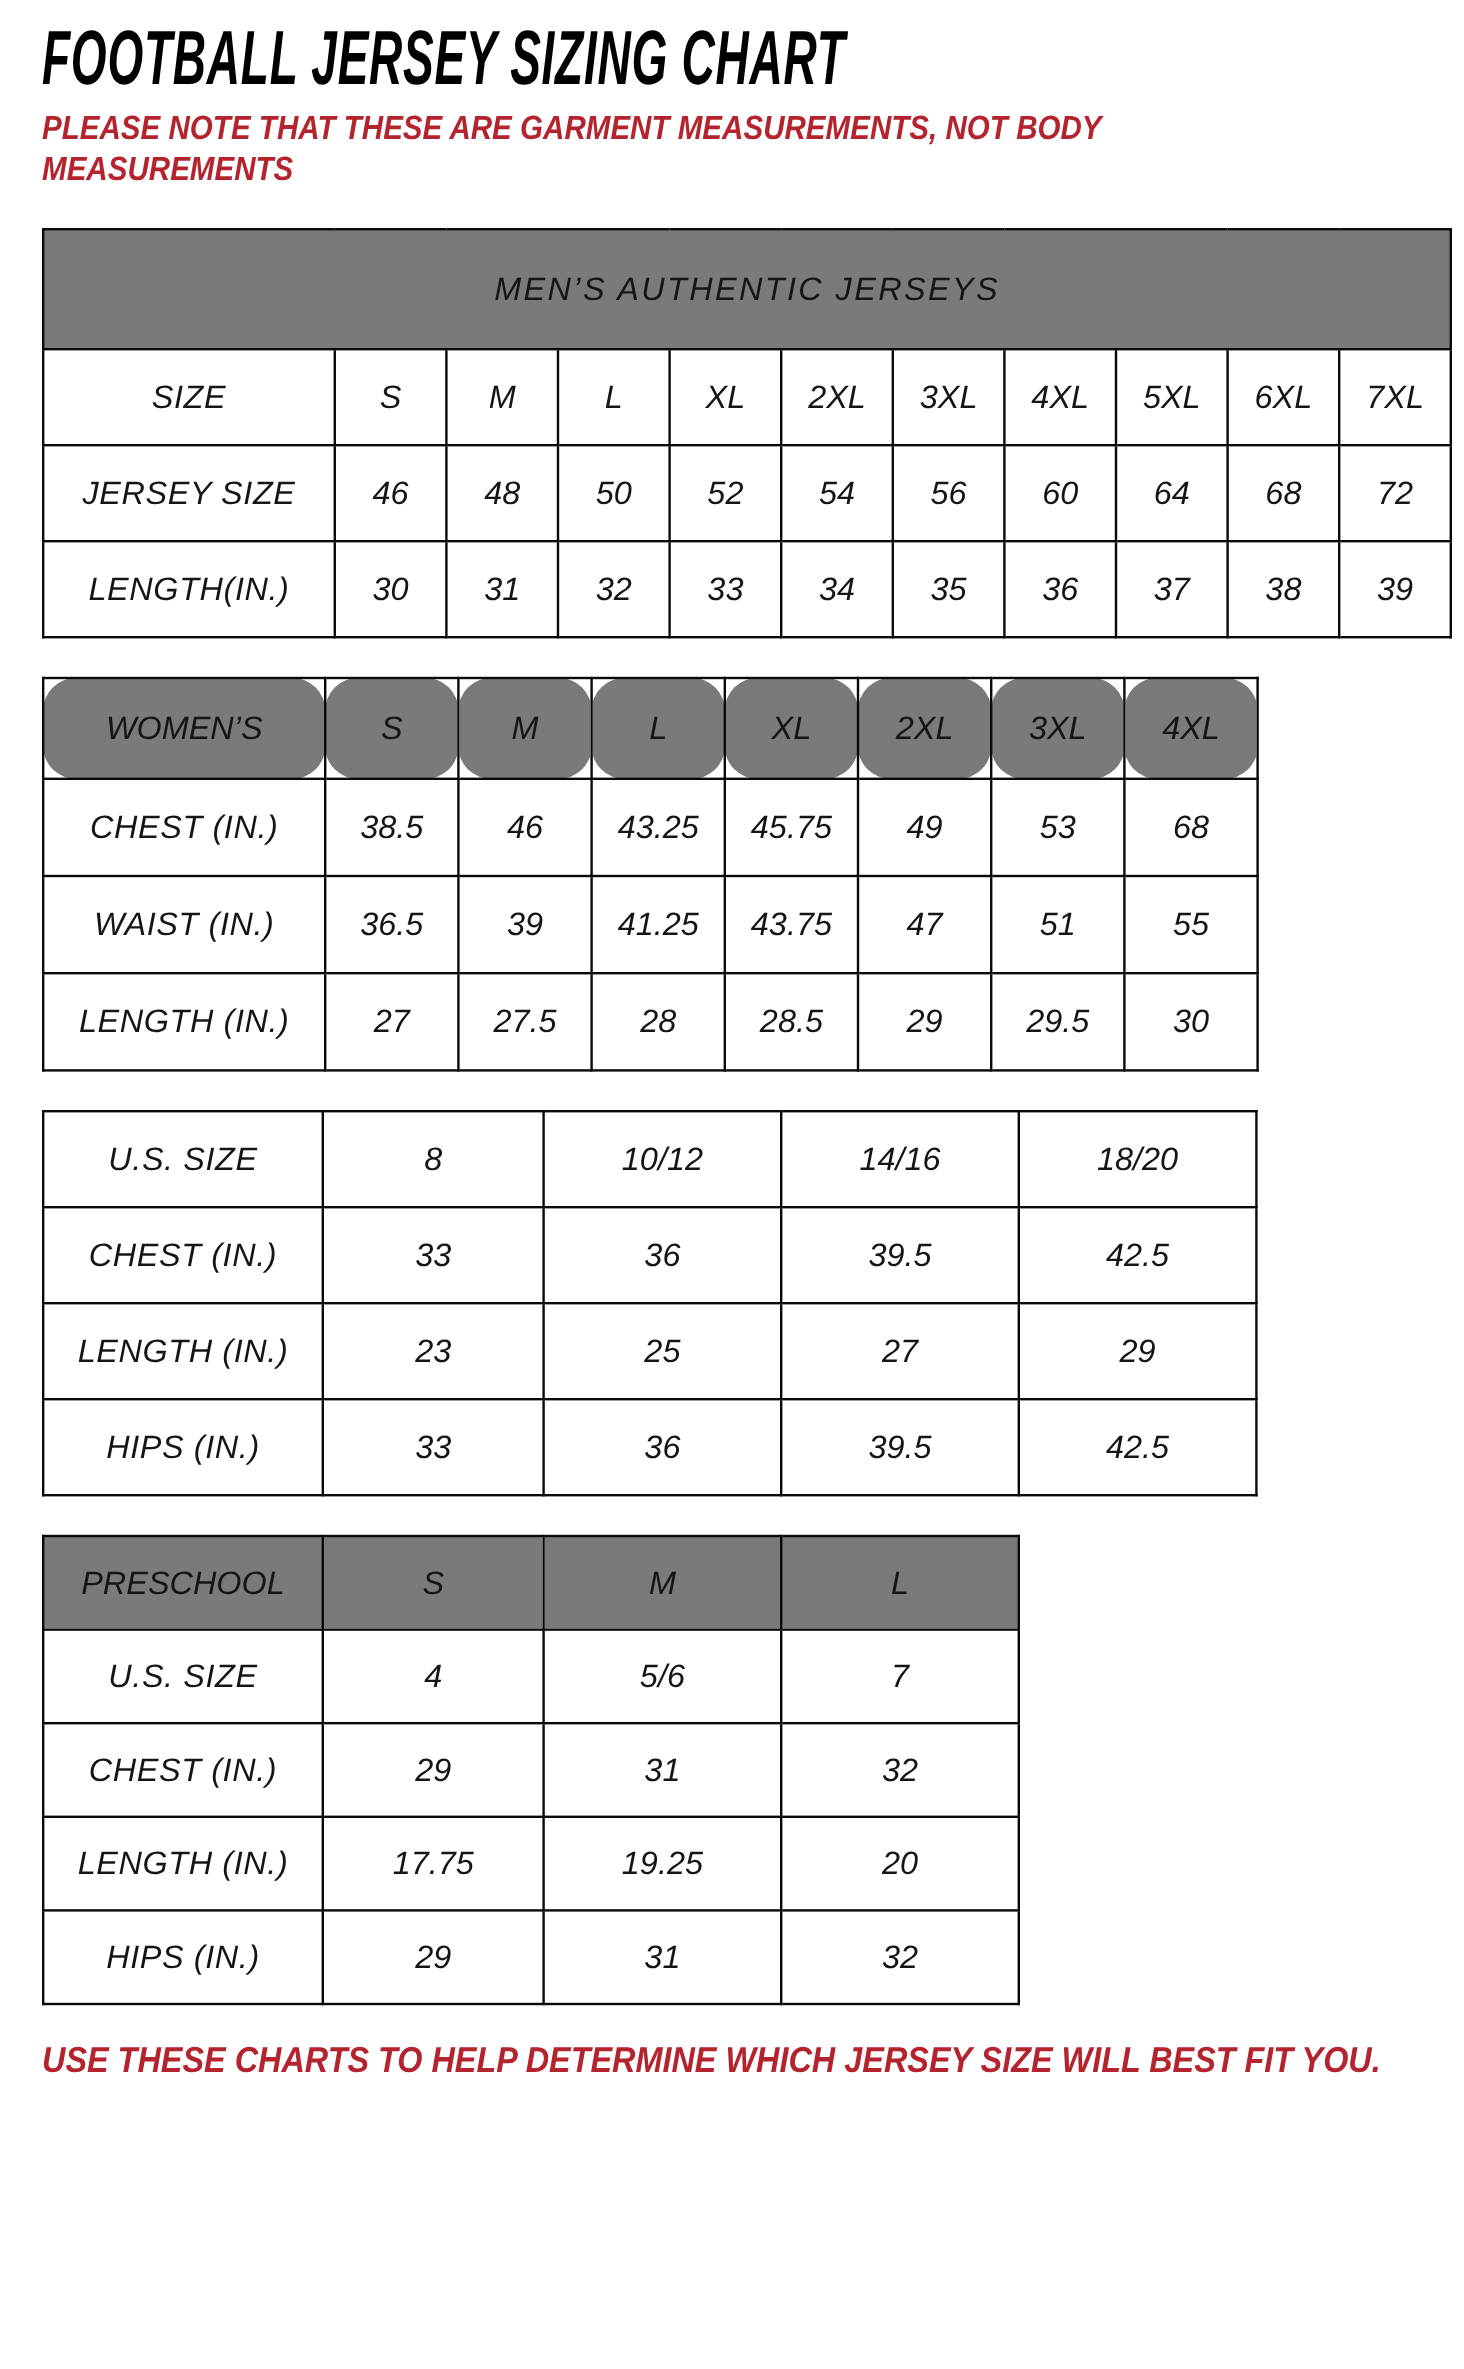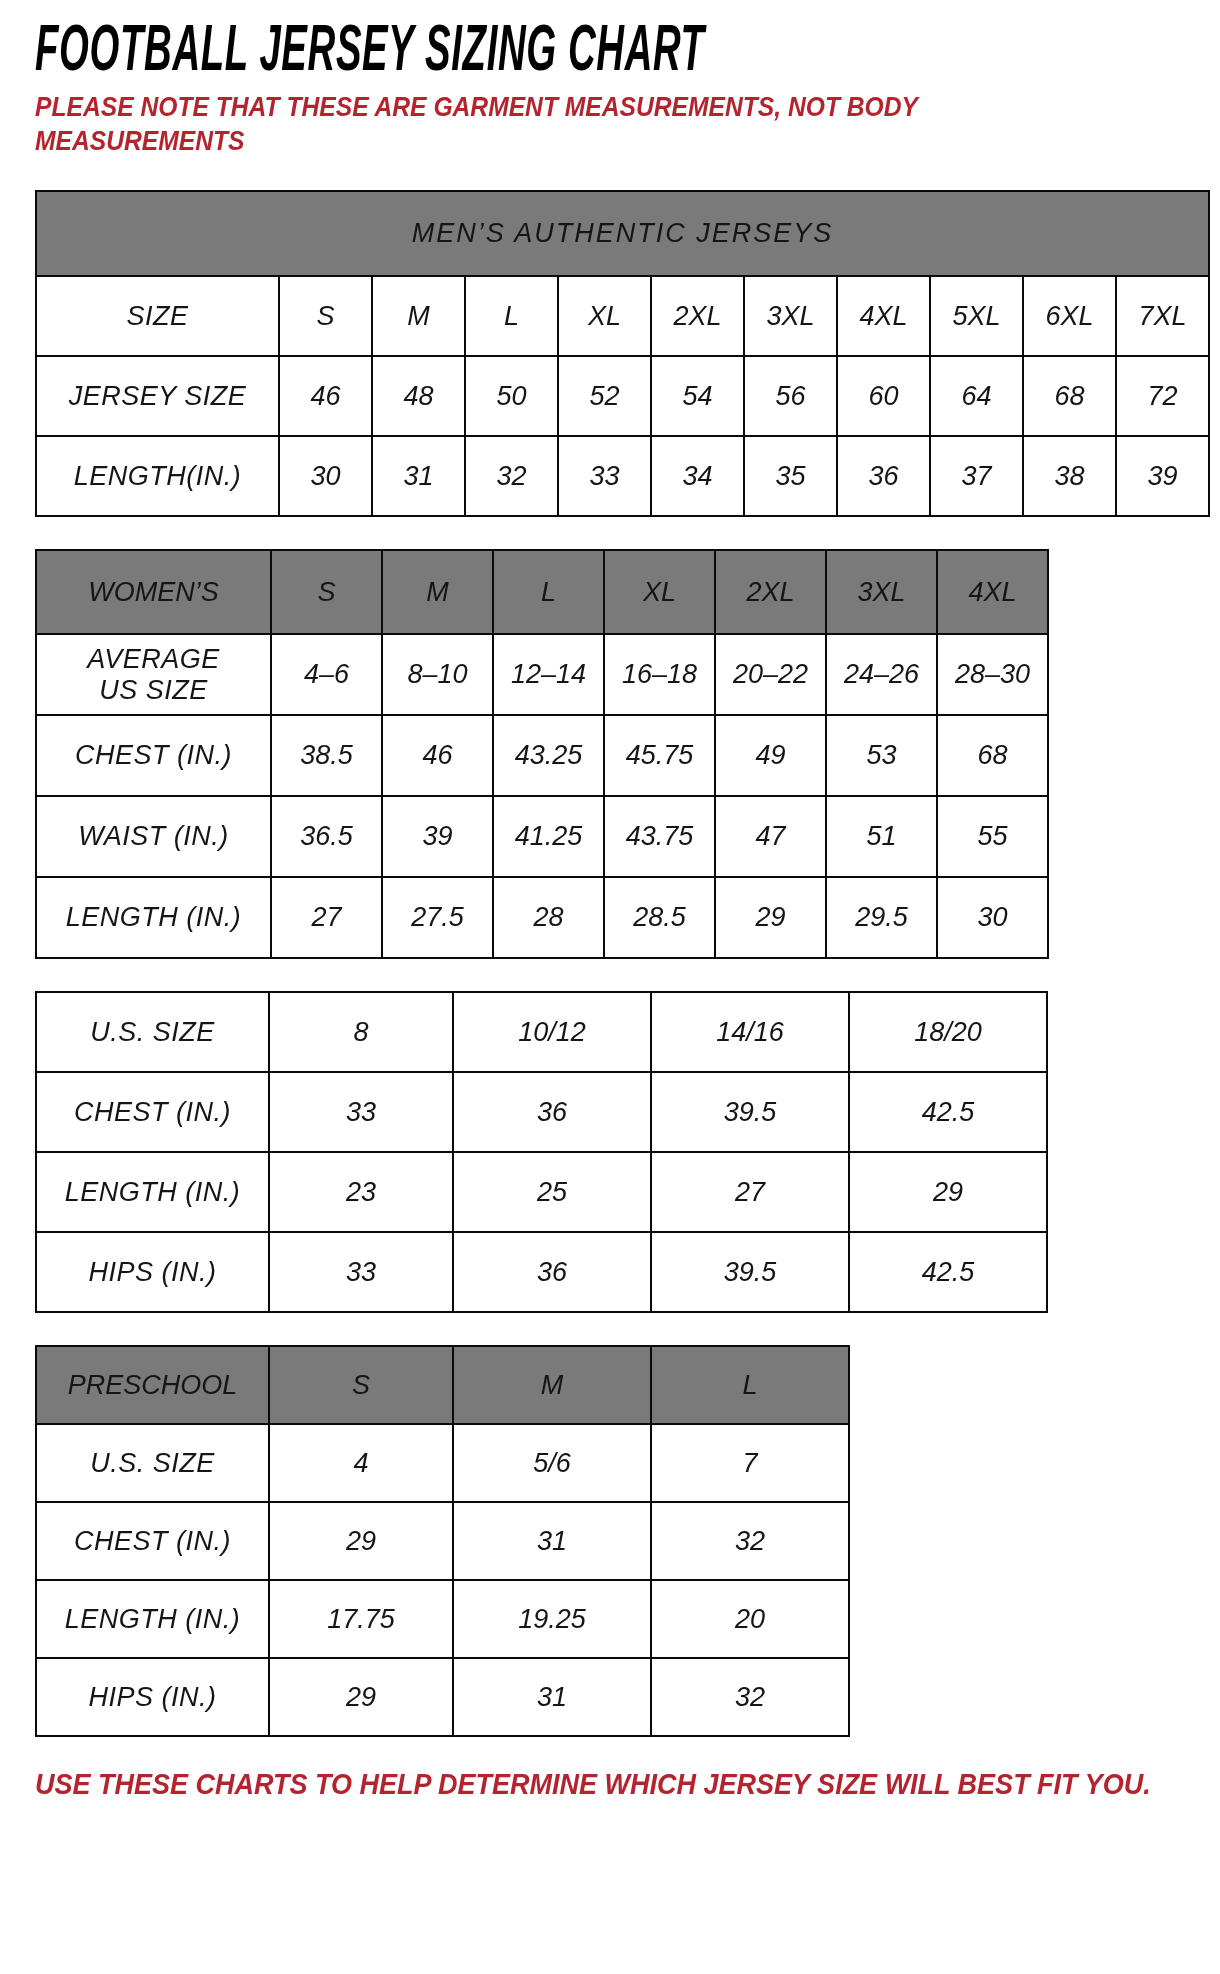--- a/index.html
+++ b/index.html
@@ -74,24 +74,24 @@
   td.gray-cell:first-child{border-left:2px solid var(--line);}
   td.gray-cell:last-child{border-right:2px solid var(--line);}
   td.row-label{
     font-size:26px;
     white-space:pre-line;
     letter-spacing:0.5px;
   }
 
   .t-mens{width:1173px;margin-top:36px;}
   .t-mens td{height:80px;}
-  .t-mens td.title-cell{height:85px;}
+  .t-mens td.title-cell{height:100px;}
 
   .t-womens{width:1012px;margin-top:35px;}
-  .t-womens td{height:81px;}
+  .t-womens td{height:81px;border-radius:27px;}
   .t-womens td.gray-cell{height:84px;}
 
   .t-boys{width:1011px;margin-top:32px;}
   .t-boys td{height:80px;}
 
   .t-preschool{width:813px;margin-top:28px;}
   .t-preschool td{height:78px;margin-top:39px;}
 
   .footer-note{
     margin-top:30px;
@@ -189,31 +189,20 @@
           <td class="gray-cell">WOMEN’S</td>
           <td class="gray-cell">S</td>
           <td class="gray-cell">M</td>
           <td class="gray-cell">L</td>
           <td class="gray-cell">XL</td>
           <td class="gray-cell">2XL</td>
           <td class="gray-cell">3XL</td>
           <td class="gray-cell">4XL</td>
         </tr>
         <tr>
-          <td class="row-label">AVERAGE
-US SIZE</td>
-          <td class="body-cell">4–6</td>
-          <td class="body-cell">8–10</td>
-          <td class="body-cell">12–14</td>
-          <td class="body-cell">16–18</td>
-          <td class="body-cell">20–22</td>
-          <td class="body-cell">24–26</td>
-          <td class="body-cell">28–30</td>
-        </tr>
-        <tr>
           <td class="row-label">CHEST (IN.)</td>
           <td class="body-cell">38.5</td>
           <td class="body-cell">46</td>
           <td class="body-cell">43.25</td>
           <td class="body-cell">45.75</td>
           <td class="body-cell">49</td>
           <td class="body-cell">53</td>
           <td class="body-cell">68</td>
         </tr>
         <tr>

